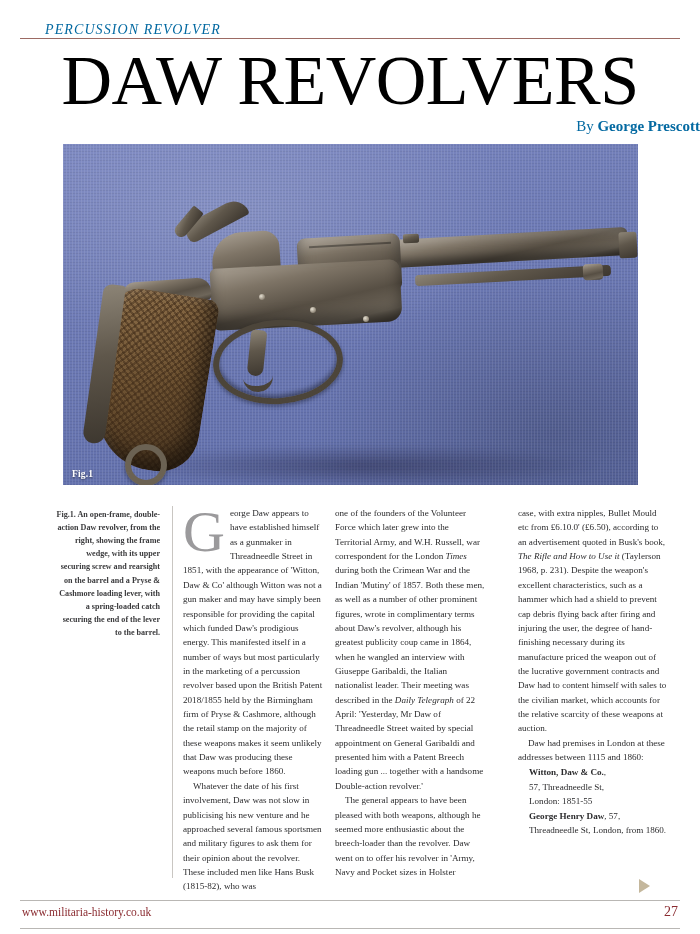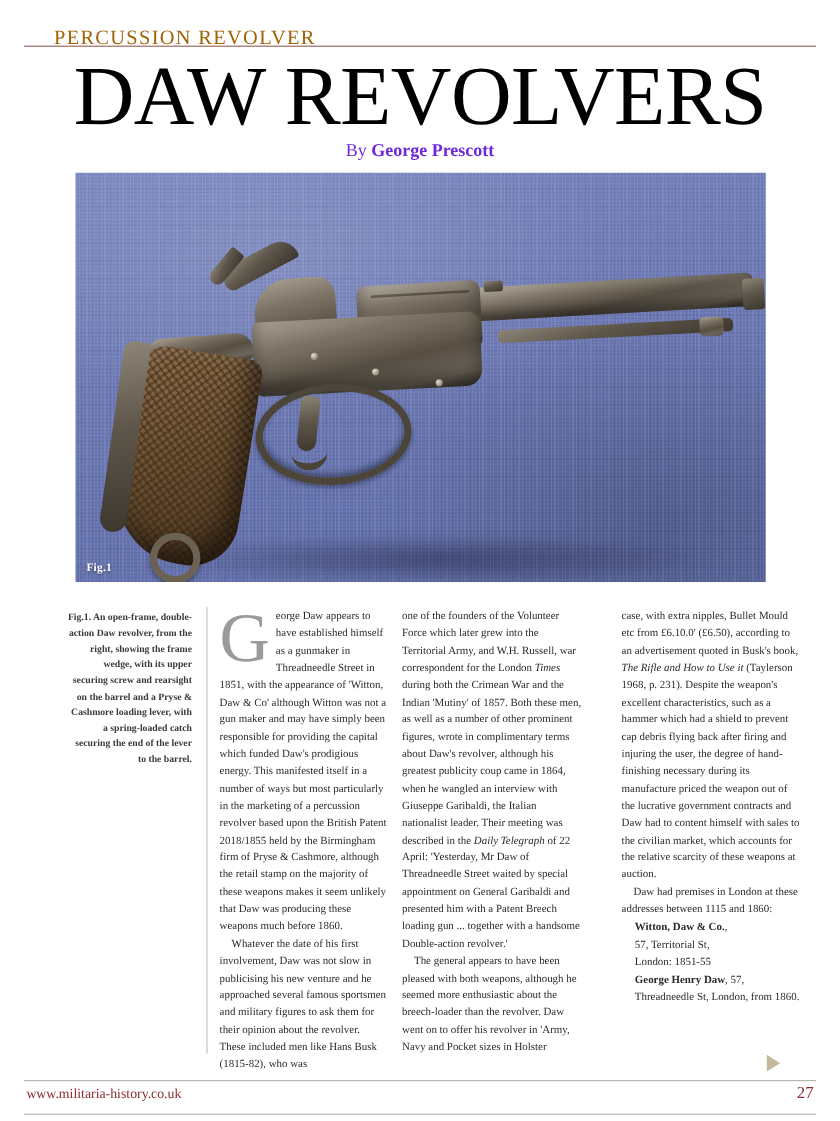--- a/index.html
+++ b/index.html
@@ -14,27 +14,28 @@
     font-family: "Liberation Serif", "DejaVu Serif", serif;
     color: #231f20;
     overflow: hidden;
   }
 
   
   .running-head {
     position: absolute;
     left: 45px;
     top: 22px;
-    font-size: 17px;
+    font-size: 14px;
     letter-spacing: 1.1px;
-    color: #a16207;
+    color: #0369a1;
     font-variant: small-caps;
     text-transform: uppercase;
     font-family: "Liberation Serif", "DejaVu Serif", serif;
     white-space: nowrap;
+    font-style: italic;
   }
   .head-rule {
     position: absolute;
     left: 20px;
     top: 38px;
     width: 660px;
     height: 1px;
     background: #9c6a63;
   }
 
@@ -50,23 +51,23 @@
     letter-spacing: -0.5px;
     font-family: "Liberation Serif", "DejaVu Serif", serif;
     color: #000000;
     white-space: nowrap;
   }
   .byline {
     position: absolute;
     left: 0;
     top: 118px;
     width: 700px;
-    text-align: center;
+    text-align: right;
     font-size: 15px;
-    color: #6d28d9;
+    color: #0369a1;
   }
   .byline .by { font-weight: normal; }
   .byline .author { font-weight: bold; }
 
   
   .photo {
     position: absolute;
     left: 63px;
     top: 144px;
     width: 575px;
@@ -406,21 +407,21 @@
   <div class="col col2">
     <p><span>one of the founders of the Volunteer Force which later grew into the Territorial Army, and W.H. Russell, war correspondent for the London </span><span class="it">Times</span><span> during both the Crimean War and the Indian 'Mutiny' of 1857. Both these men, as well as a number of other prominent figures, wrote in complimentary terms about Daw's revolver, although his greatest publicity coup came in 1864, when he wangled an interview with Giuseppe Garibaldi, the Italian nationalist leader. Their meeting was described in the </span><span class="it">Daily Telegraph</span><span> of 22 April: 'Yesterday, Mr Daw of Threadneedle Street waited by special appointment on General Garibaldi and presented him with a Patent Breech loading gun ... together with a handsome Double-action revolver.'</span></p>
     <p>The general appears to have been pleased with both weapons, although he seemed more enthusiastic about the breech-loader than the revolver. Daw went on to offer his revolver in 'Army, Navy and Pocket sizes in Holster</p>
   </div>
 
   <div class="col col3">
     <p><span>case, with extra nipples, Bullet Mould etc from £6.10.0' (£6.50), according to an advertisement quoted in Busk's book, </span><span class="it">The Rifle and How to Use it</span><span> (Taylerson 1968, p. 231). Despite the weapon's excellent characteristics, such as a hammer which had a shield to prevent cap debris flying back after firing and injuring the user, the degree of hand-finishing necessary during its manufacture priced the weapon out of the lucrative government contracts and Daw had to content himself with sales to the civilian market, which accounts for the relative scarcity of these weapons at auction.</span></p>
     <p>Daw had premises in London at these addresses between 1115 and 1860:</p>
     <div class="addr">
       <div class="addr-line"><span class="bd">Witton, Daw &amp; Co.</span><span>,</span></div>
-      <div class="addr-line">57, Territorial St,</div>
+      <div class="addr-line">57, Threadneedle St,</div>
       <div class="addr-line">London: 1851-55</div>
       <div class="addr-line"><span class="bd">George Henry Daw</span><span>, 57, Threadneedle St, London, from 1860.</span></div>
     </div>
   </div>
 </div>
 
 <div class="cont-arrow"></div>
 
 <div class="foot-rule"></div>
 <div class="foot-url">www.militaria-history.co.uk</div>

